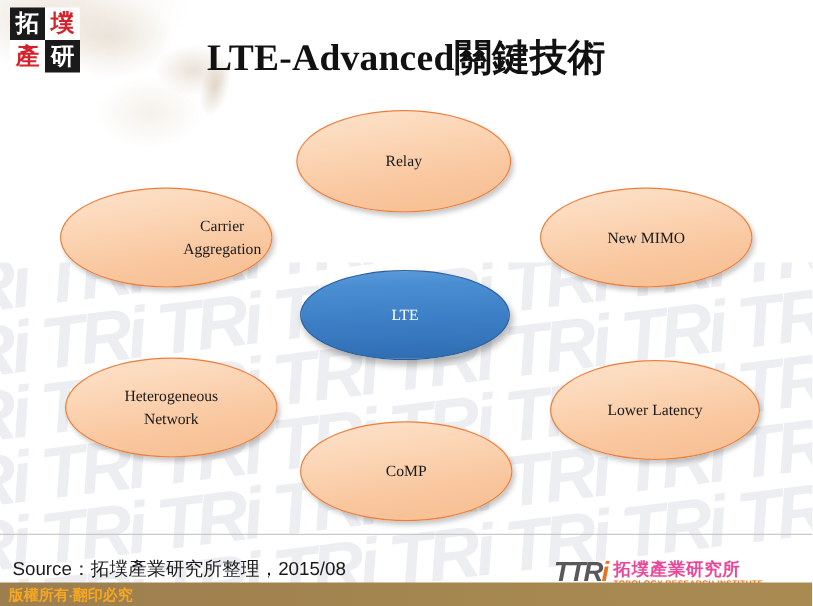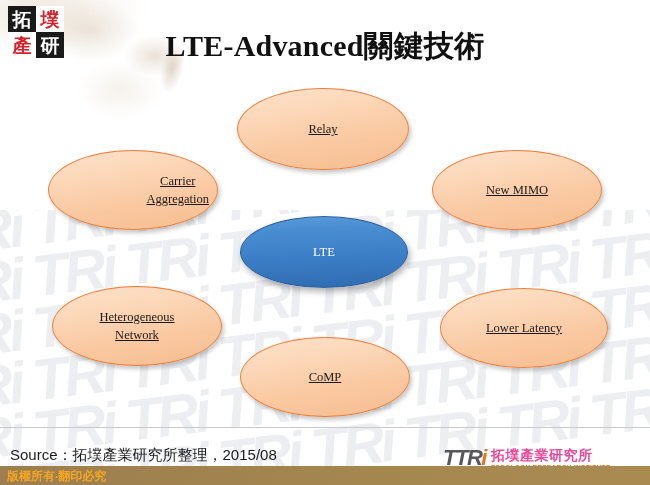--- a/index.html
+++ b/index.html
@@ -63,21 +63,20 @@
   .node{
     position:absolute;border-radius:50%;
     display:flex;align-items:center;justify-content:center;text-align:center;
     font-family:"Liberation Serif",serif;font-size:12.5px;color:#1a1a1a;
     line-height:1.45;
     box-shadow:2px 3px 4px rgba(0,0,0,.22);
   }
   .node.peach{
     background:linear-gradient(170deg,#fde2cb 0%,#fcd9bb 26%,#f9c79f 66%,#f7bd90 100%);
     border:1px solid #ec7f3c;
-    text-decoration:underline;
   }
   .node.blue{
     background:linear-gradient(178deg,#5b9bd8 0%,#4a8ed2 18%,#3a7cc4 62%,#2f6cb0 100%);
     border:1px solid #2a5f9e;
     color:#ffffff;
     box-shadow:2px 4px 6px rgba(0,0,0,.30);
     text-align:center;
   }
   .node .lbl{display:block;padding:0 8px;}
 

